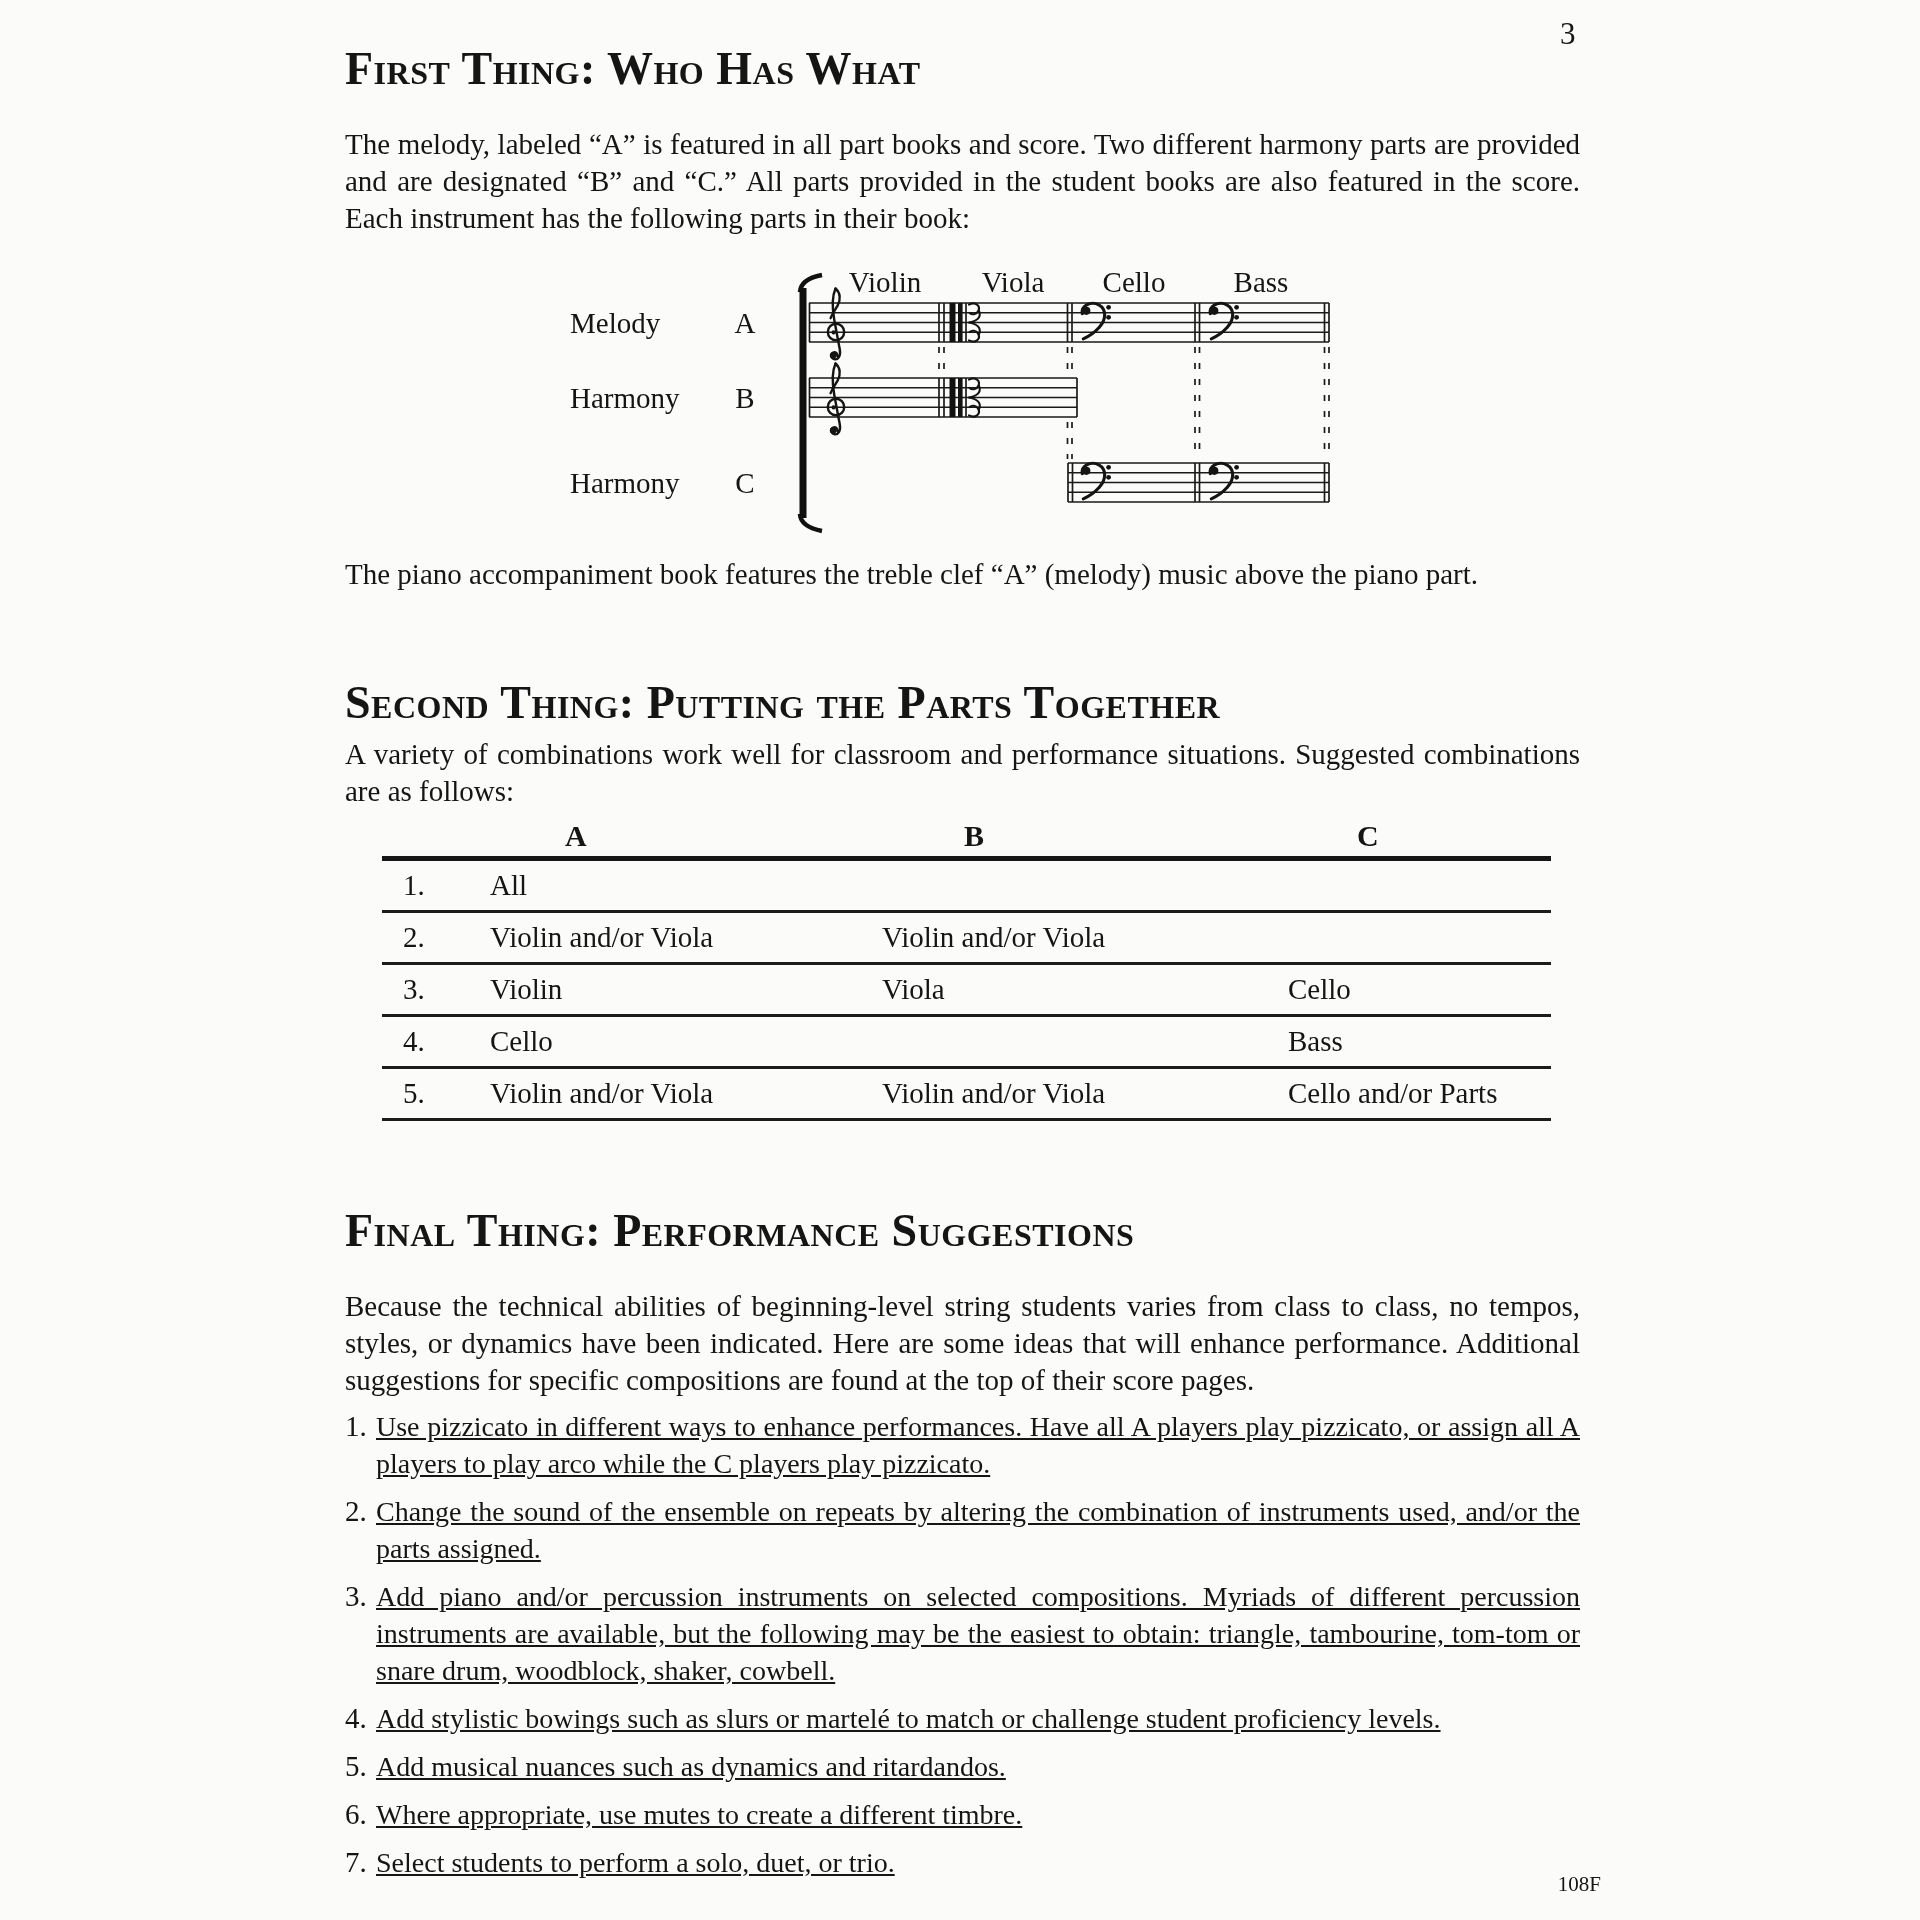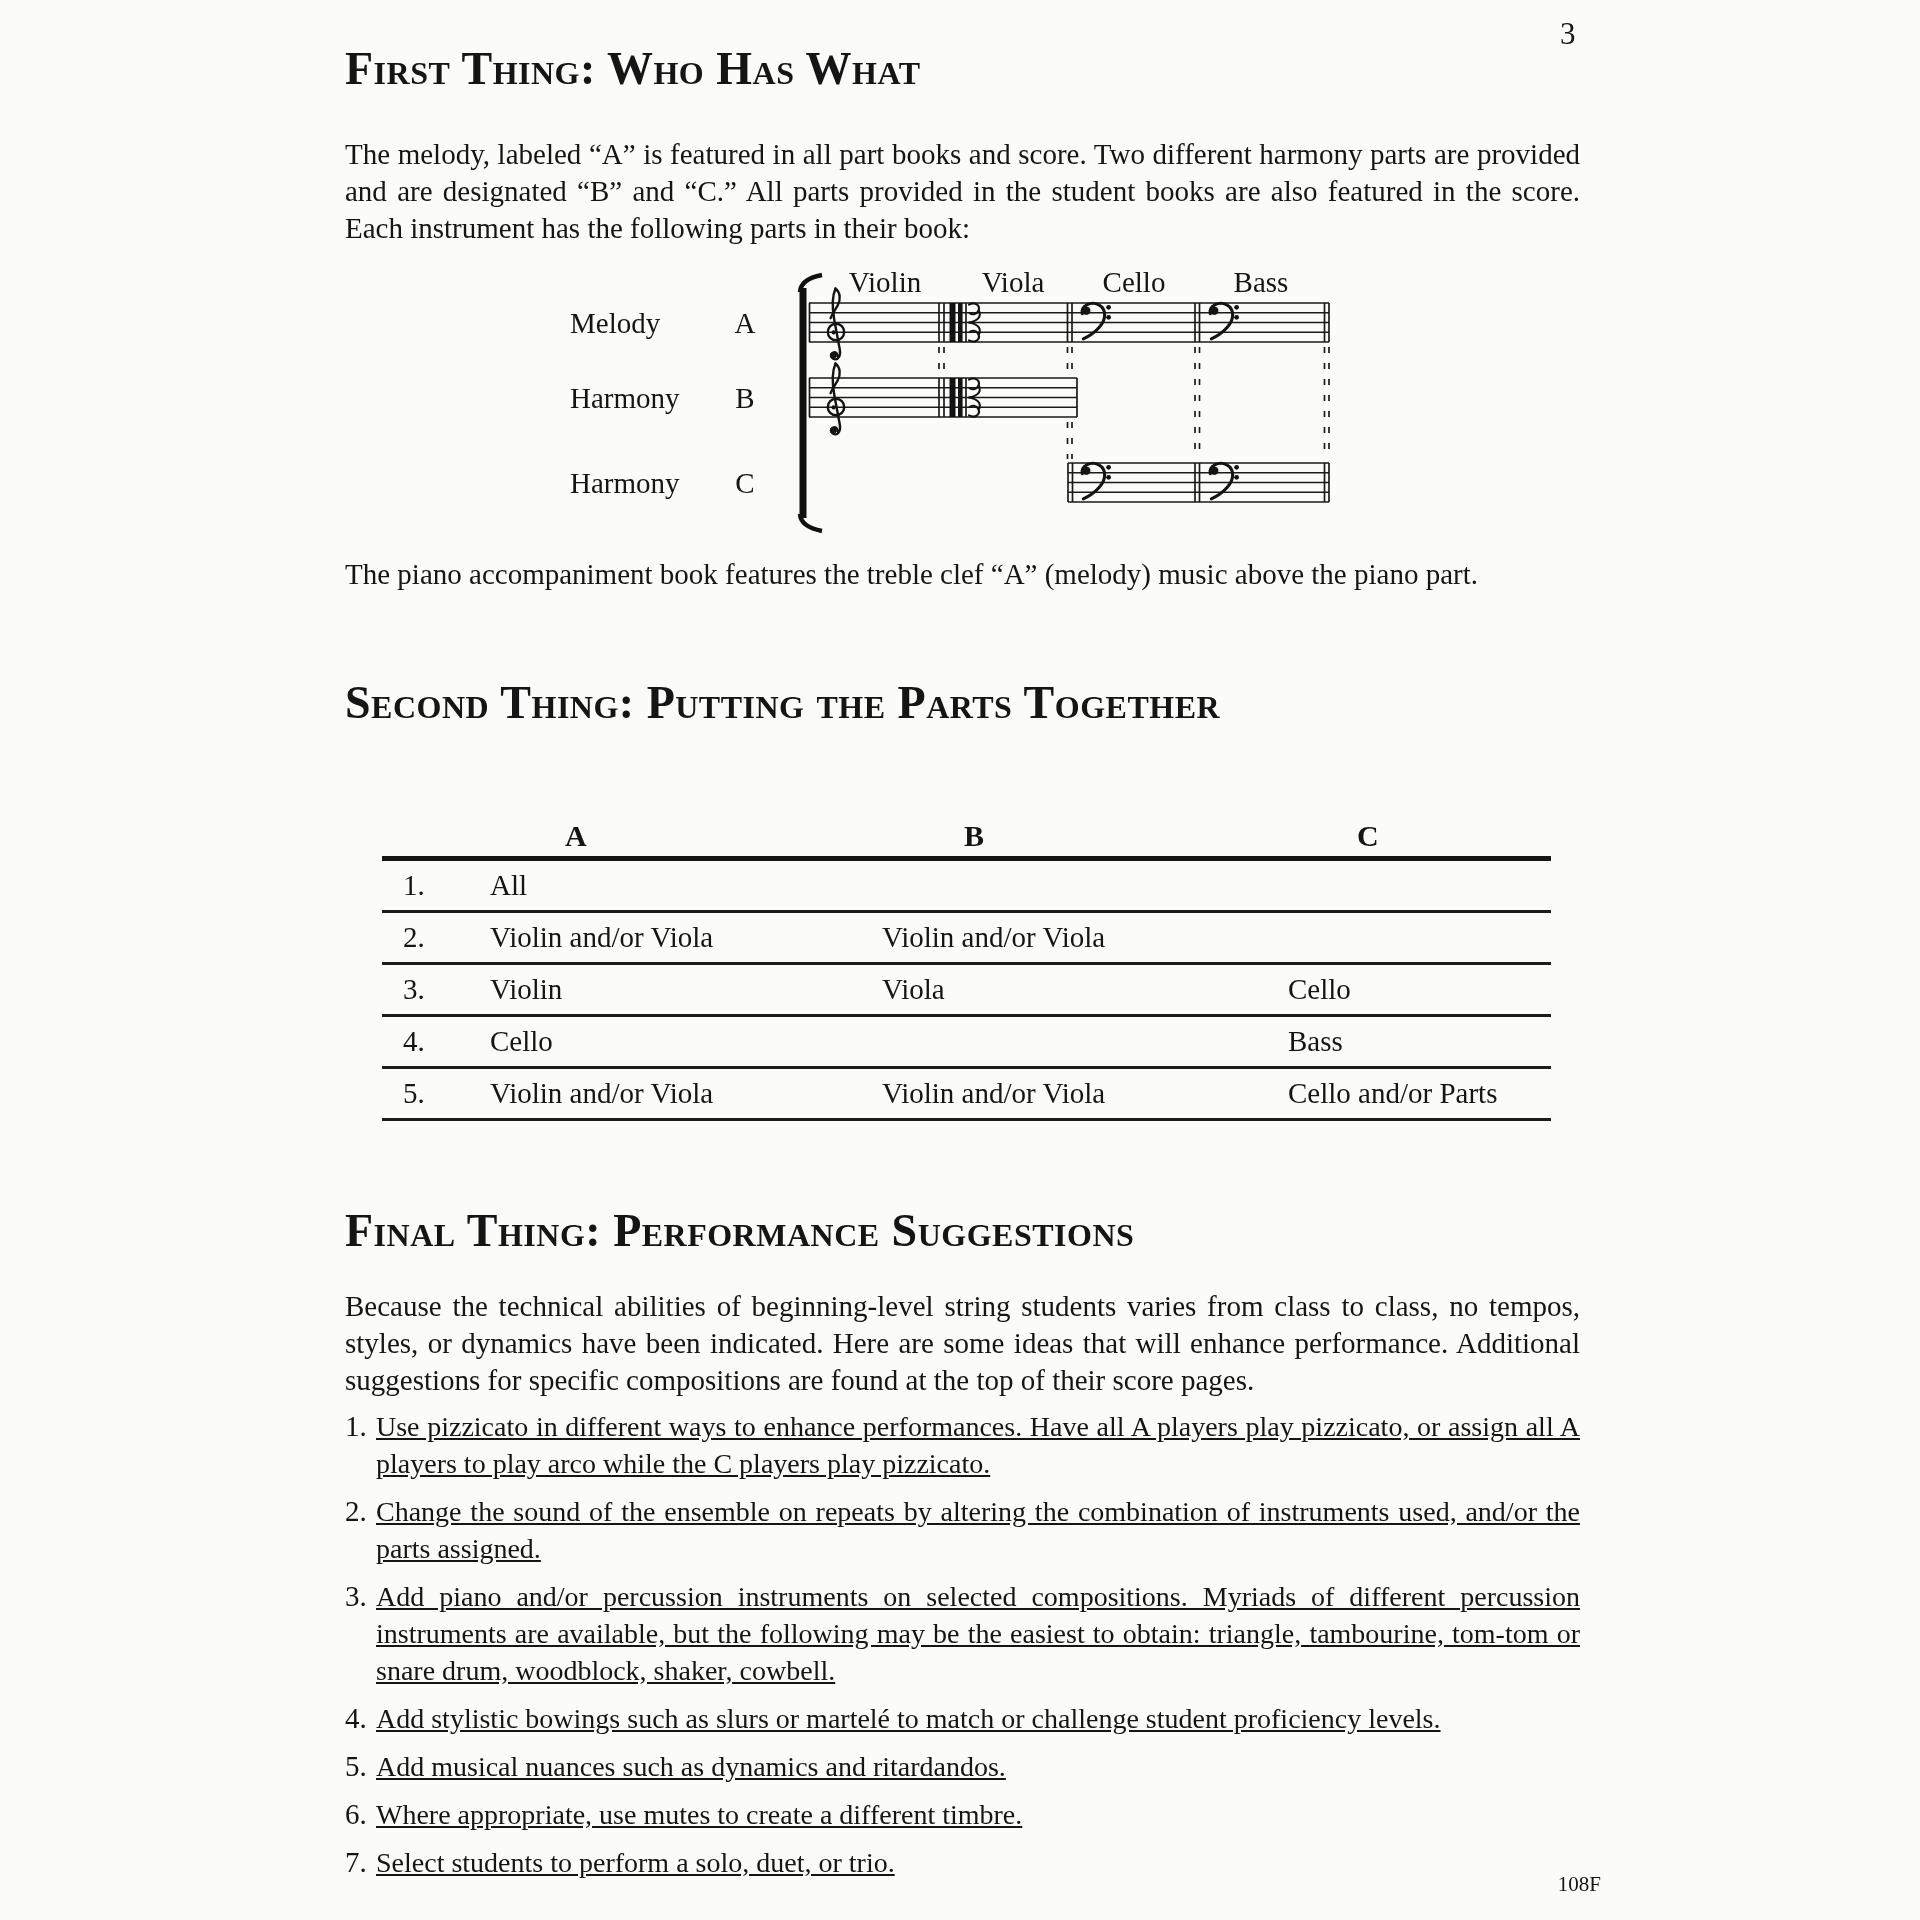--- a/index.html
+++ b/index.html
@@ -54,21 +54,21 @@
 </style>
 </head>
 <body>
 
 <div class="page">
 
   <div class="abs page-num" style="left:1560px; top:16px;">3</div>
 
   <div class="abs heading" style="top:44px;">First Thing: Who Has What</div>
 
-  <div class="abs col body-text" style="top:136px;">The melody, labeled “A” is featured in all part books and score. Two different harmony parts are provided and are designated “B” and “C.” All parts provided in the student books are also featured in the score. Each instrument has the following parts in their book:</div>
+  <div class="abs col body-text" style="top:126px;">The melody, labeled “A” is featured in all part books and score. Two different harmony parts are provided and are designated “B” and “C.” All parts provided in the student books are also featured in the score. Each instrument has the following parts in their book:</div>
 
   <svg class="abs diagram" width="790" height="290" viewBox="0 0 790 290">
     <defs>
       <g id="treble">
         <path class="cl" d="M15.5 -14.5 C11.8 -6 12.2 5 14.2 16.5 L19.8 46.5 C21 53 18 57.2 14.3 56.2 C11 55.3 10.3 51 13.1 49.6 C15.5 48.5 17.9 50.5 17.3 53.1"></path>
         <path class="cl" d="M15.5 -14.5 C20.3 -10.5 21 -3.5 17.6 2.6 C15 7.2 12.2 10.8 10.6 15.2"></path>
         <circle class="cl" cx="16" cy="29" r="8.2"></circle>
         <circle class="clf" cx="13.6" cy="29.4" r="2.1"></circle>
         <circle class="clf" cx="13.1" cy="52.6" r="3.3"></circle>
       </g>
@@ -158,20 +158,21 @@
       <line class="dash" x1="649.5" y1="97" x2="649.5" y2="209"></line>
       <line class="dash" x1="774.5" y1="97" x2="774.5" y2="209"></line>
       <line class="dash" x1="779" y1="97" x2="779" y2="209"></line>
     </g>
   </svg>
 
   <div class="abs col body-text" style="top:556px;">The piano accompaniment book features the treble clef “A” (melody) music above the piano part.</div>
 
   <div class="abs heading" style="top:678px;">Second Thing: Putting the Parts Together</div>
 
+  <div class="abs col body-text" style="top:736px;">A variety of combinations work well for classroom and performance situations. Suggested combinations are as follows:</div>
 
   <div class="abs combo-table">
     <div class="t-row t-head">
       <div></div>
       <div class="hA">A</div>
       <div class="hB">B</div>
       <div class="hC">C</div>
     </div>
     <div class="t-row t-body-row">
       <div class="c-num">1.</div>

